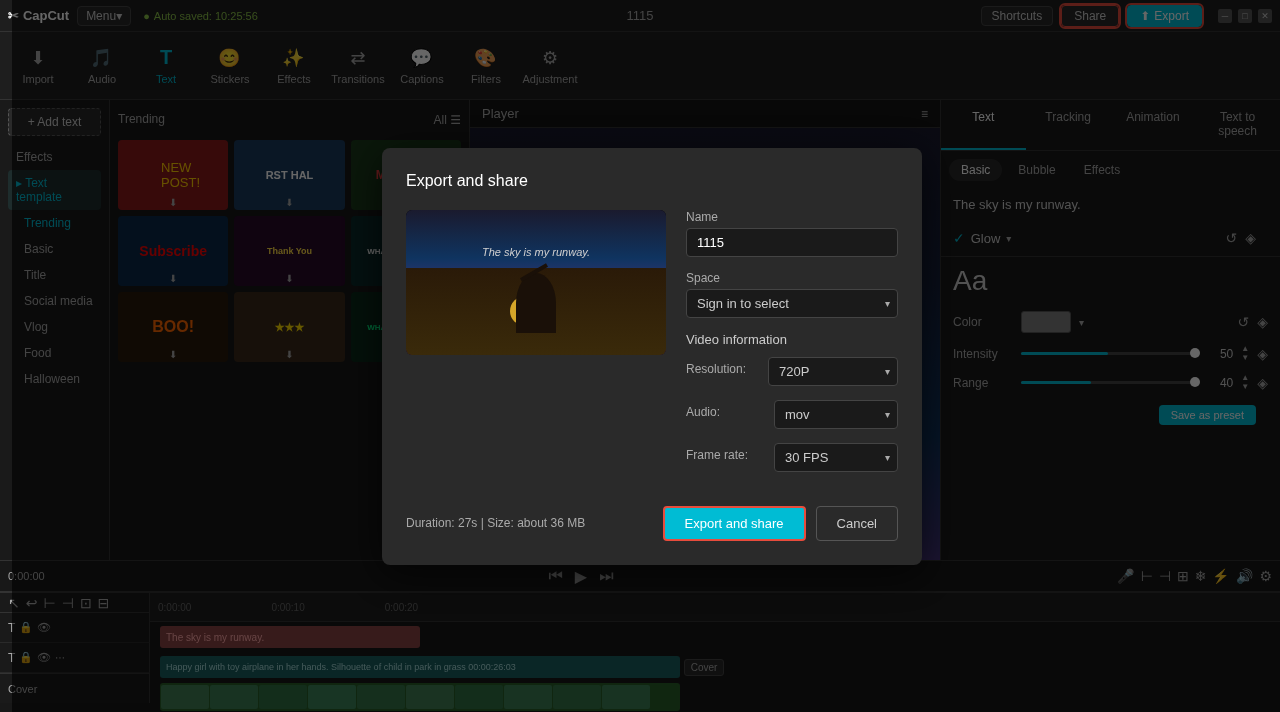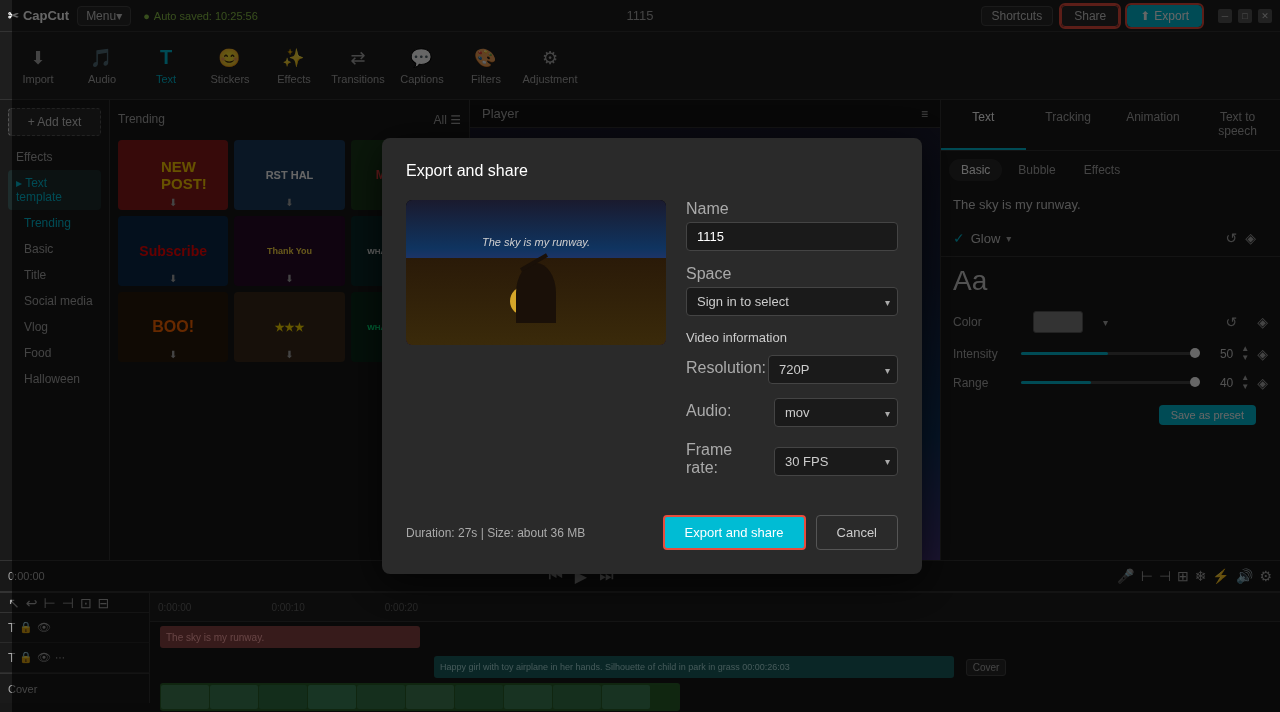--- a/index.html
+++ b/index.html
@@ -70,21 +70,21 @@
     .aa-display { padding: 8px 12px; font-size: 28px; color: #ccc; }
     .slider-row { padding: 6px 12px; display: flex; align-items: center; gap: 8px; }
     .slider-label { color: #aaa; font-size: 12px; width: 60px; }
     .slider-track { flex: 1; height: 3px; background: #444; border-radius: 2px; position: relative; cursor: pointer; }
     .slider-fill { height: 100%; background: #00bcd4; border-radius: 2px; }
     .slider-thumb { width: 10px; height: 10px; background: #fff; border-radius: 50%; position: absolute; top: -4px; right: -5px; }
     .slider-value { color: #ccc; font-size: 12px; width: 30px; text-align: right; }
     .slider-arrows { display: flex; flex-direction: column; gap: 1px; }
     .slider-arrow { font-size: 8px; color: #aaa; cursor: pointer; line-height: 1; }
     .save-preset-btn { background: #00bcd4; border: none; border-radius: 4px; padding: 4px 12px; color: #fff; font-size: 11px; cursor: pointer; margin: 4px 12px; float: right; }
-    .color-row { padding: 6px 12px; display: flex; align-items: center; gap: 20px; }
+    .color-row { padding: 6px 12px; display: flex; align-items: center; gap: 8px; }
     .color-label { color: #aaa; font-size: 12px; width: 60px; }
     .color-swatch { width: 50px; height: 22px; background: #808080; border-radius: 3px; cursor: pointer; border: 1px solid #555; }
     .color-arrow { color: #aaa; cursor: pointer; font-size: 10px; }
 
     
     .timeline { height: 120px; background: #181818; border-top: 1px solid #333; display: flex; }
     .timeline-tool { color: #aaa; cursor: pointer; font-size: 14px; }
     .timeline-track { height: 30px; position: relative; display: flex; align-items: center; }
     .timeline-clip { height: 22px; background: #8b4444; border-radius: 3px; display: flex; align-items: center; padding: 0 6px; font-size: 10px; color: #ffaaaa; white-space: nowrap; overflow: hidden; cursor: pointer; }
     .timeline-clip2 { height: 22px; background: #1a5f5f; border-radius: 3px; display: flex; align-items: center; padding: 0 6px; font-size: 10px; color: #aadddd; white-space: nowrap; overflow: hidden; cursor: pointer; }
@@ -95,21 +95,21 @@
     .cover-btn { width: 40px; background: #2a2a2a; border: 1px solid #444; border-radius: 3px; padding: 2px 4px; font-size: 10px; color: #aaa; text-align: center; cursor: pointer; flex-shrink: 0; }
 
     
     .modal-overlay { position: fixed; top: 0; left: 12px; width: 1280px; height: 712px; background: rgba(0,0,0,0.6); display: flex; align-items: center; justify-content: center; z-index: 100; }
     .modal { background: #2a2a2a; border-radius: 8px; width: 540px; padding: 24px; box-shadow: 0 8px 40px rgba(0,0,0,0.7); }
     .modal-title { font-size: 16px; color: #fff; margin-bottom: 20px; font-weight: 500; }
     .modal-body { display: flex; gap: 20px; }
     .modal-preview { width: 260px; height: 145px; background: #000; border-radius: 6px; overflow: hidden; flex-shrink: 0; display: flex; align-items: center; justify-content: center; position: relative; }
     .modal-form { flex: 1; }
     .form-row { margin-bottom: 14px; }
-    .form-label { color: #aaa; font-size: 16px; margin-bottom: 4px; }
+    .form-label { color: #aaa; font-size: 12px; margin-bottom: 4px; }
     .form-input { width: 100%; background: #1a1a1a; border: 1px solid #444; border-radius: 4px; padding: 6px 10px; color: #fff; font-size: 13px; }
     .form-select { width: 100%; background: #1a1a1a; border: 1px solid #444; border-radius: 4px; padding: 6px 10px; color: #ccc; font-size: 13px; appearance: none; cursor: pointer; }
     .form-select-wrap { position: relative; }
     .form-select-arrow { position: absolute; right: 8px; top: 50%; transform: translateY(-50%); color: #aaa; font-size: 10px; pointer-events: none; }
     .video-info-title { color: #ccc; font-size: 13px; font-weight: 500; margin-bottom: 10px; }
     .modal-footer { display: flex; justify-content: space-between; align-items: center; margin-top: 20px; }
     .modal-info { color: #aaa; font-size: 12px; }
     .modal-actions { display: flex; gap: 10px; }
     .btn-export-share { background: #00bcd4; border: 2px solid #e74c3c; border-radius: 4px; padding: 8px 20px; color: #fff; font-size: 13px; cursor: pointer; font-weight: 500; }
     .btn-cancel { background: transparent; border: 1px solid #555; border-radius: 4px; padding: 8px 20px; color: #ccc; font-size: 13px; cursor: pointer; }
@@ -207,21 +207,21 @@
   <div class="template-list">
     <div class="template-header">
       <span class="template-section-title">Trending</span>
       <span class="template-all-btn">
         <span>All</span>
         <span> ☰</span>
       </span>
     </div>
     <div class="template-grid">
       <div class="template-card" style="background:#8b1a1a;">
-        <span style="color:#ffcc00;font-size:15px;font-weight:bold;padding:2px;margin-left:41px;">NEW POST!</span>
+        <span style="color:#ffcc00;font-size:13px;font-weight:normal;padding:2px;margin-left:41px;">NEW POST!</span>
         <span class="template-download">⬇</span>
       </div>
       <div class="template-card" style="background:#1a3a5c;">
         <span style="color:#fff;font-size:11px;font-weight:bold;padding:2px;">RST HAL</span>
         <span class="template-download">⬇</span>
       </div>
       <div class="template-card" style="background:#1a3a1a;">
         <span style="color:#ff4444;font-size:12px;font-weight:bold;padding:2px;">MONSTER</span>
         <span class="template-download">⬇</span>
       </div>
@@ -364,21 +364,21 @@
       <span>0:00:10</span>
       <span>0:00:20</span>
     </div>
 
     <div class="timeline-track">
       <div class="timeline-clip" style="margin-left:10px;width:260px;">
         <span>The sky is my runway.</span>
       </div>
     </div>
 
-    <div class="timeline-track" style="gap:12px;justify-content:center;">
+    <div class="timeline-track" style="gap:4px;">
       <div class="timeline-clip2" style="margin-left:10px;width:520px;font-size:9px;">
         <span>Happy girl with toy airplane in her hands. Silhouette of child in park in grass  00:00:26:03</span>
       </div>
       <div class="cover-btn">Cover</div>
     </div>
 
     <div class="timeline-track">
       <div class="timeline-clip3" style="margin-left:10px;width:520px;height:28px;display:flex;flex-wrap:wrap;gap:1px;padding:1px;">
         <div style="width:48px;height:24px;background:rgba(100,180,150,0.4);border-radius:2px;"></div>
         <div style="width:48px;height:24px;background:rgba(80,160,130,0.5);border-radius:2px;"></div>

